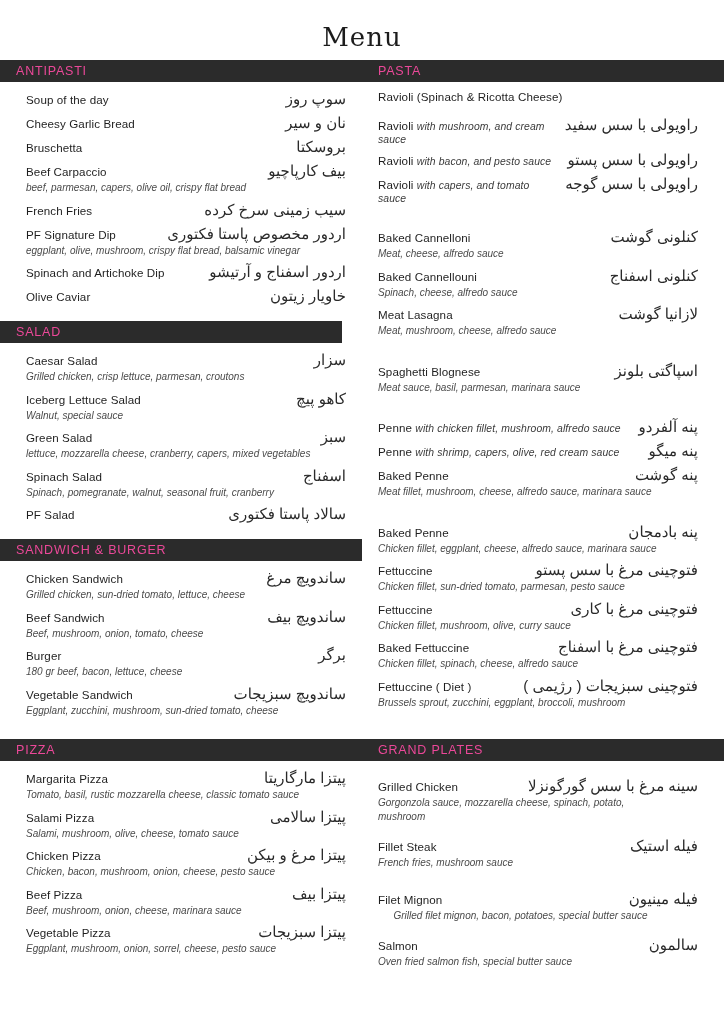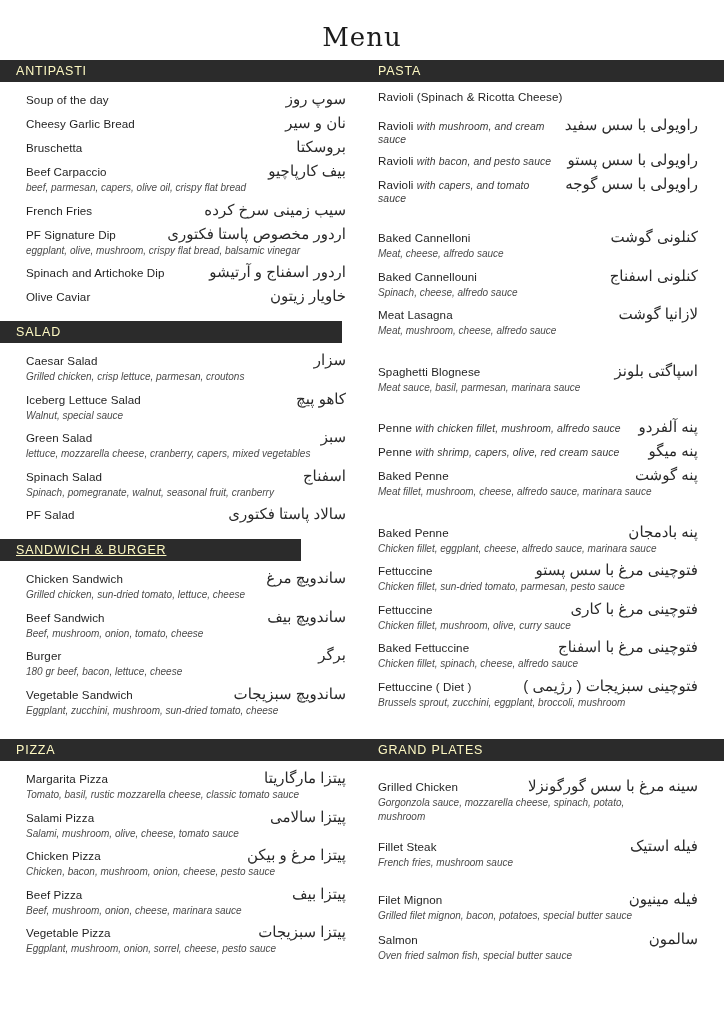--- a/index.html
+++ b/index.html
@@ -38,21 +38,21 @@
   .col {
     width: 362px;
     box-sizing: border-box;
     padding: 0 22px 0 22px;
   }
   .col.left { padding-left: 26px; padding-right: 16px; }
   .col.right { padding-left: 16px; padding-right: 26px; }
 
   .section-band {
     background: #2b2b2b;
-    color: #fef9c3;
+    color: #ec4899;
     height: 22px;
     line-height: 22px;
     font-size: 12.5px;
     letter-spacing: 0.8px;
     padding-left: 16px;
     box-sizing: border-box;
     margin: 0;
   }
   .band-row {
     display: flex;
@@ -210,21 +210,21 @@
           <div class="item-desc">Spinach, pomegranate, walnut, seasonal fruit, cranberry</div>
         </div>
         <div class="item">
           <div class="item-line">
             <span class="item-name">PF Salad</span>
             <span class="item-fa">سالاد پاستا فکتوری</span>
           </div>
         </div>
       </div>
 
-      <div class="section-band" style="margin-left:-26px; width:301px;text-decoration:underline;">SANDWICH &amp; BURGER</div>
+      <div class="section-band" style="margin-left:-26px; width:362px;">SANDWICH &amp; BURGER</div>
 
       <div class="items">
         <div class="item">
           <div class="item-line">
             <span class="item-name">Chicken Sandwich</span>
             <span class="item-fa">ساندویچ مرغ</span>
           </div>
           <div class="item-desc">Grilled chicken, sun-dried tomato, lettuce, cheese</div>
         </div>
         <div class="item">
@@ -455,21 +455,21 @@
           </div>
           <div class="item-desc">Gorgonzola sauce, mozzarella cheese, spinach, potato, mushroom</div>
         </div>
         <div class="item" style="margin-bottom:20px;">
           <div class="item-line">
             <span class="item-name">Fillet Steak</span>
             <span class="item-fa">فیله استیک</span>
           </div>
           <div class="item-desc">French fries, mushroom sauce</div>
         </div>
-        <div class="item" style="margin-bottom:8px;">
+        <div class="item" style="margin-bottom:14px;text-align:center;">
           <div class="item-line">
             <span class="item-name">Filet Mignon</span>
             <span class="item-fa">فیله مینیون</span>
           </div>
           <div class="item-desc">Grilled filet mignon, bacon, potatoes, special butter sauce</div>
         </div>
         <div class="item">
           <div class="item-line">
             <span class="item-name">Salmon</span>
             <span class="item-fa">سالمون</span>

